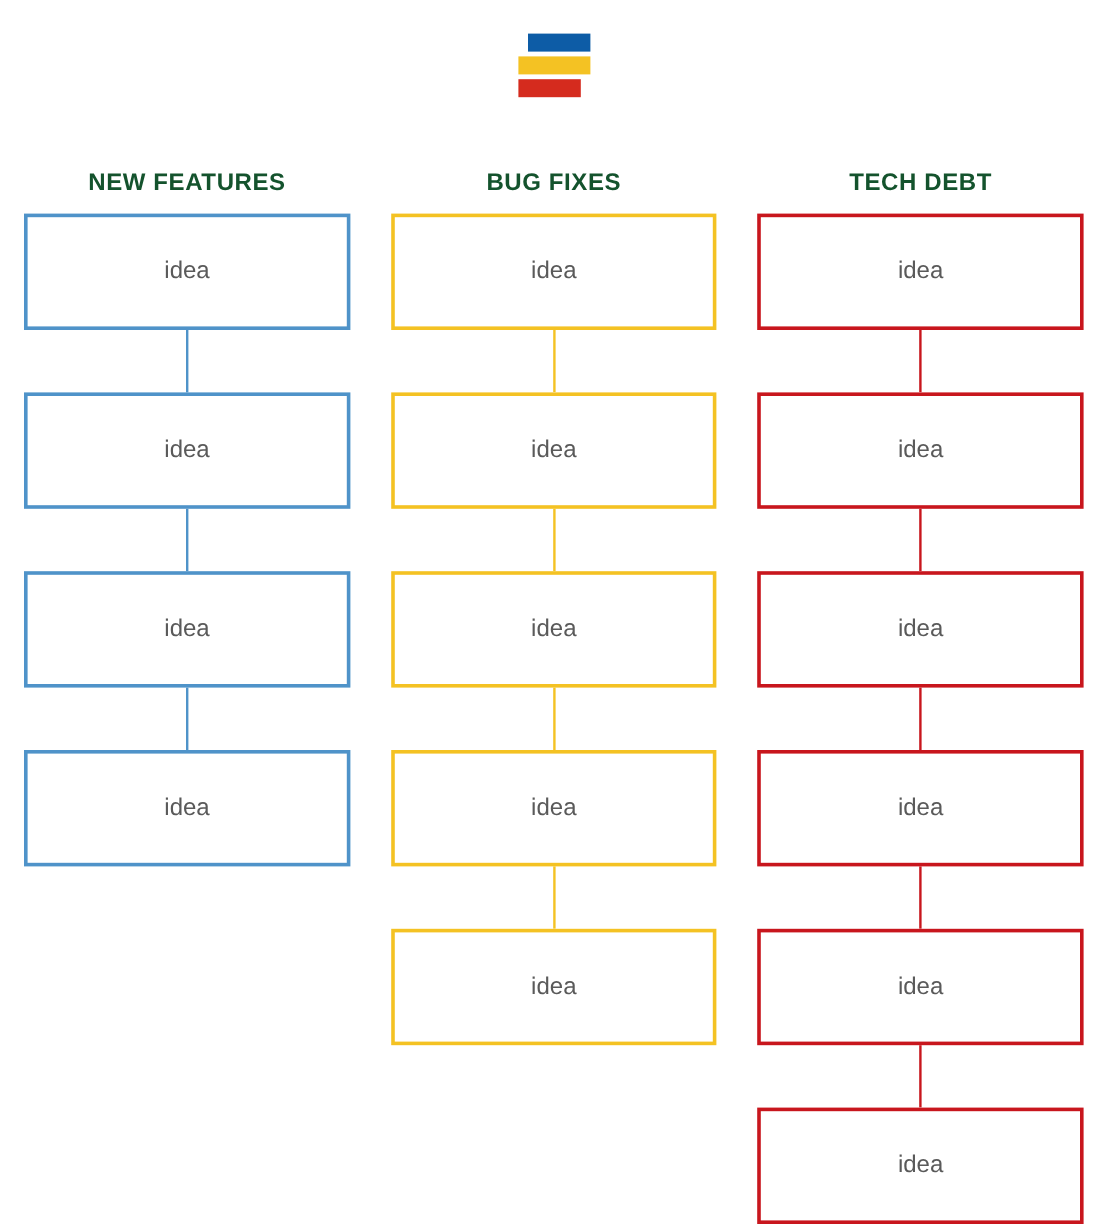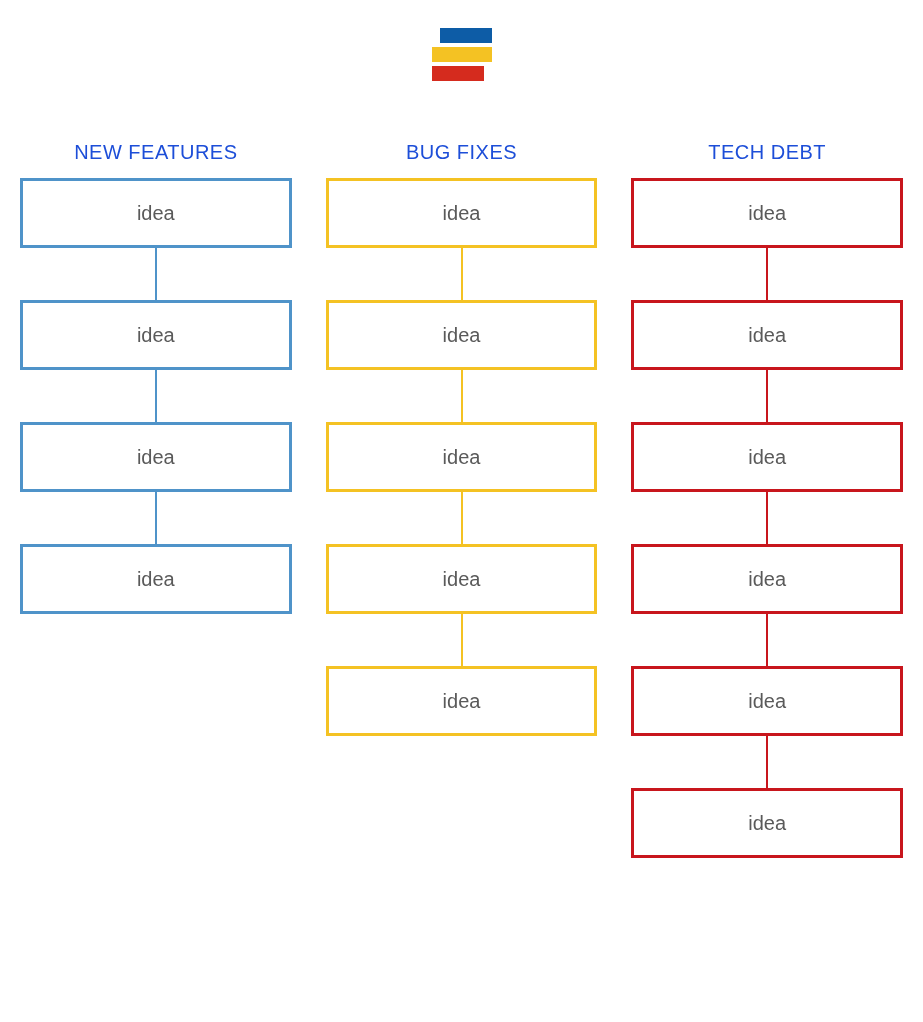--- a/index.html
+++ b/index.html
@@ -39,29 +39,29 @@
     padding: 0 20px;
   }
   .column {
     display: flex;
     flex-direction: column;
     align-items: center;
     width: 276px;
   }
   .col-header {
     font-size: 20px;
-    font-weight: 400;
-    color: #1d4ed8;
+    font-weight: 700;
+    color: #14532d;
     letter-spacing: 0.5px;
     margin-bottom: 14px;
     text-transform: uppercase;
   }
   .card {
     width: 100%;
-    height: 70px;
+    height: 97px;
     border: 3px solid;
     display: flex;
     align-items: center;
     justify-content: center;
     font-size: 20px;
     color: #5a5a5a;
     font-weight: 400;
     background: #ffffff;
   }
   .connector {

